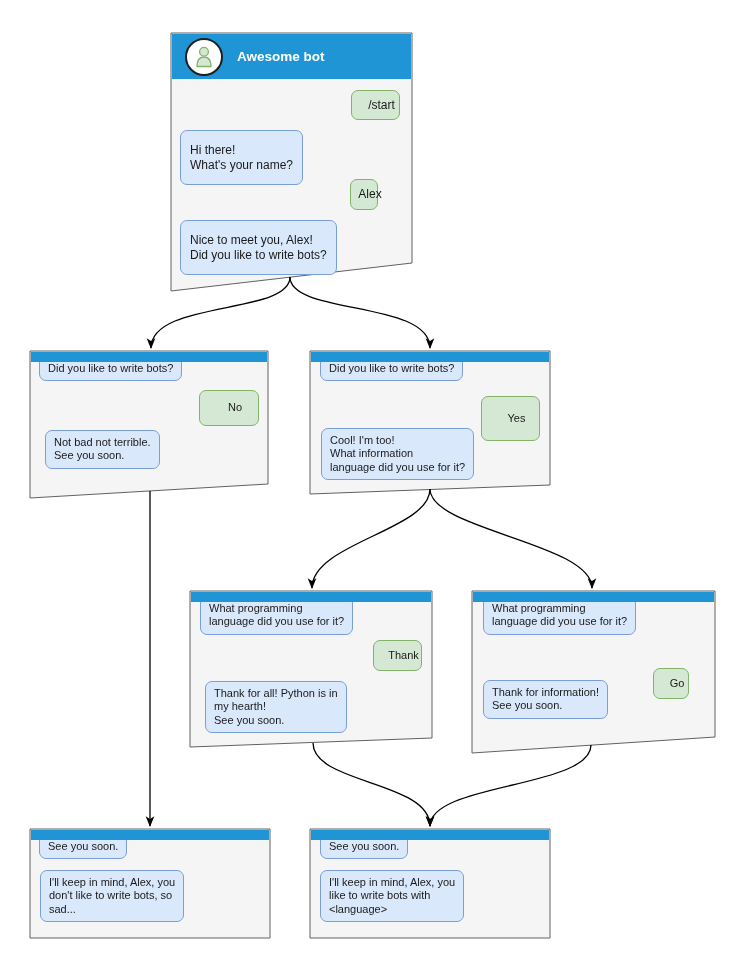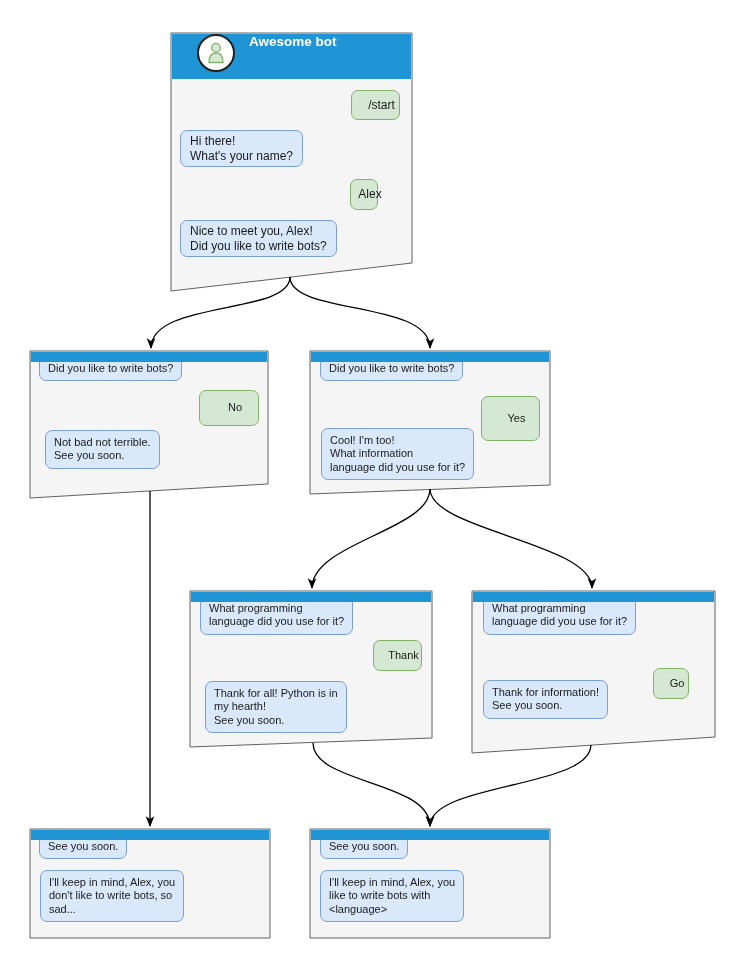--- a/index.html
+++ b/index.html
@@ -11,21 +11,21 @@
   }
   svg.layer { position:absolute; left:0; top:0; }
   .win   { fill:var(--window-bg,#f5f5f5); stroke:var(--window-border,#616161); stroke-width:1; }
   .arrow { fill:none; stroke:var(--arrow,#000); stroke-width:1.3; }
   .ah    { fill:var(--arrow,#000); }
 
   .titlebar {
     position:absolute; background:var(--header-blue,#2095d5); z-index:2;
   }
   .root-header {
-    display:flex; align-items:flex-start; padding-left:25px; box-sizing:border-box;
+    display:flex; align-items:center; padding-left:13px; box-sizing:border-box;
   }
   .avatar {
     width:38px; height:38px; border-radius:50%;
     background:var(--avatar-bg,#fff);
     border:2px solid var(--avatar-border,#1f1f1f);
     display:flex; align-items:center; justify-content:center;
     box-sizing:border-box; flex:0 0 auto;
   }
   .root-title {
     color:var(--title-text,#fff); font-weight:bold; font-size:13.5px; margin-left:14px;
@@ -34,21 +34,21 @@
     position:absolute; z-index:1; box-sizing:border-box;
     border-radius:7px; white-space:pre;
     font-size:11px; line-height:1.22;padding-left:12px;
   }
   .bubble.lg { font-size:12px; }
   .bot {
     background:var(--bot-fill,#dae8fc);
     border:1px solid var(--bot-stroke,#7a9fd8);
     padding:5px 8px;
   }
-  .bot.lg { padding:3px 9px; }
+  .bot.lg { padding:12px 9px; }
   .user {
     background:var(--user-fill,#d5e8d4);
     border:1px solid var(--user-stroke,#82b366);
     display:flex; align-items:center; justify-content:center;
   }
 </style>
 </head>
 <body>
 
 <div class="canvas">

